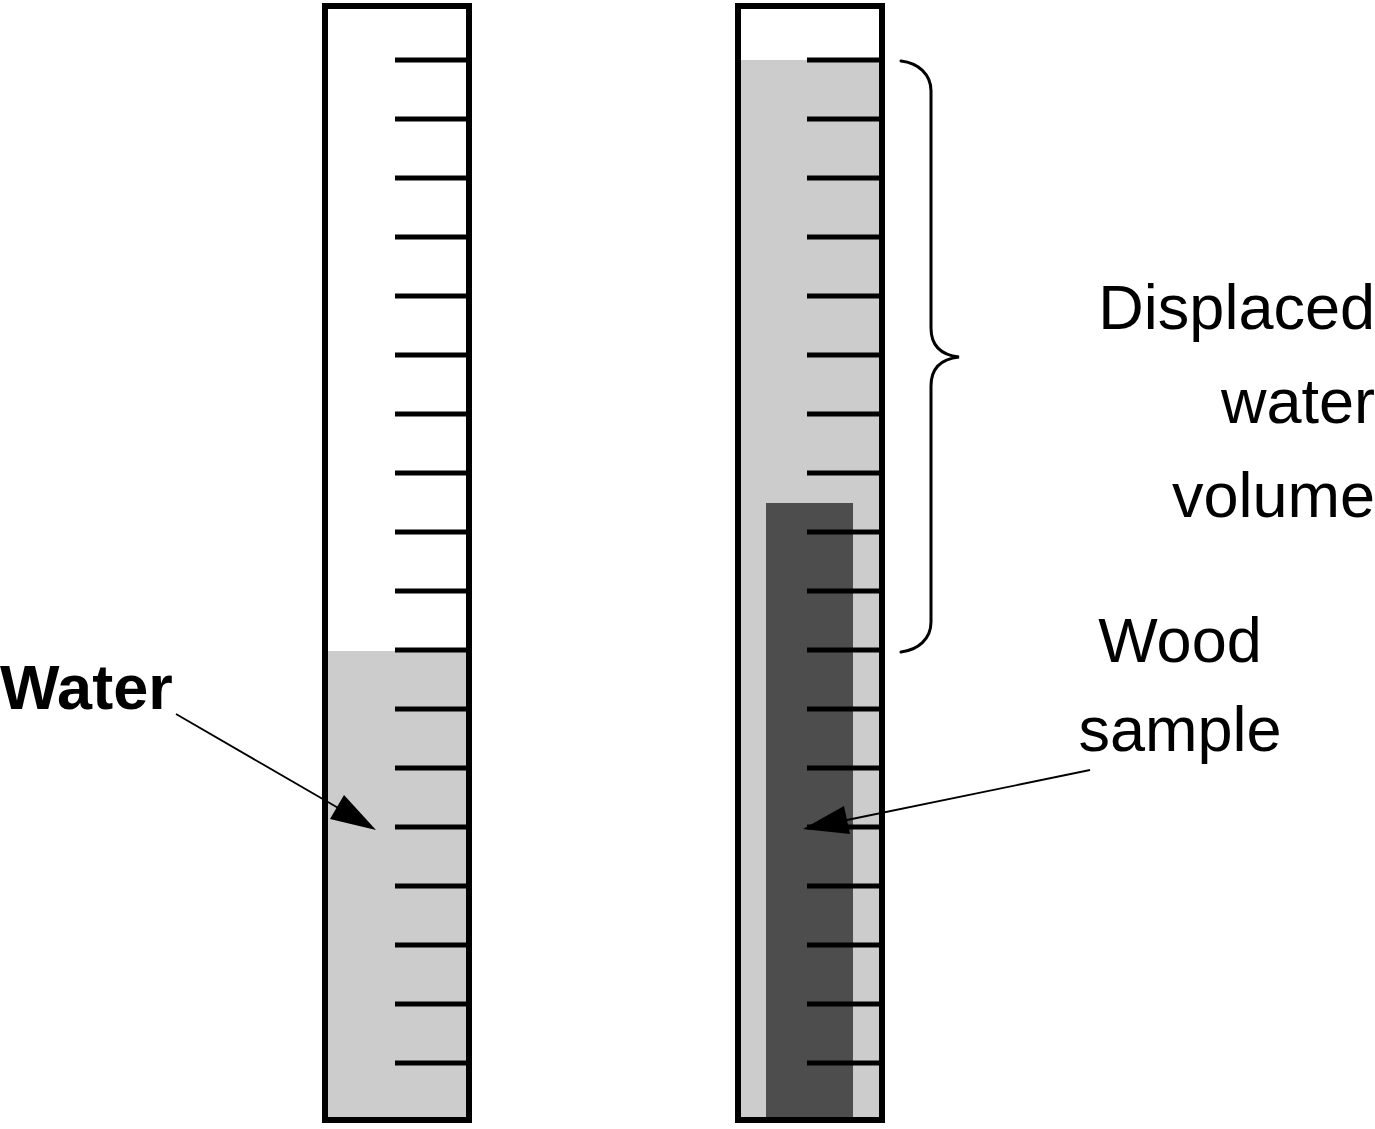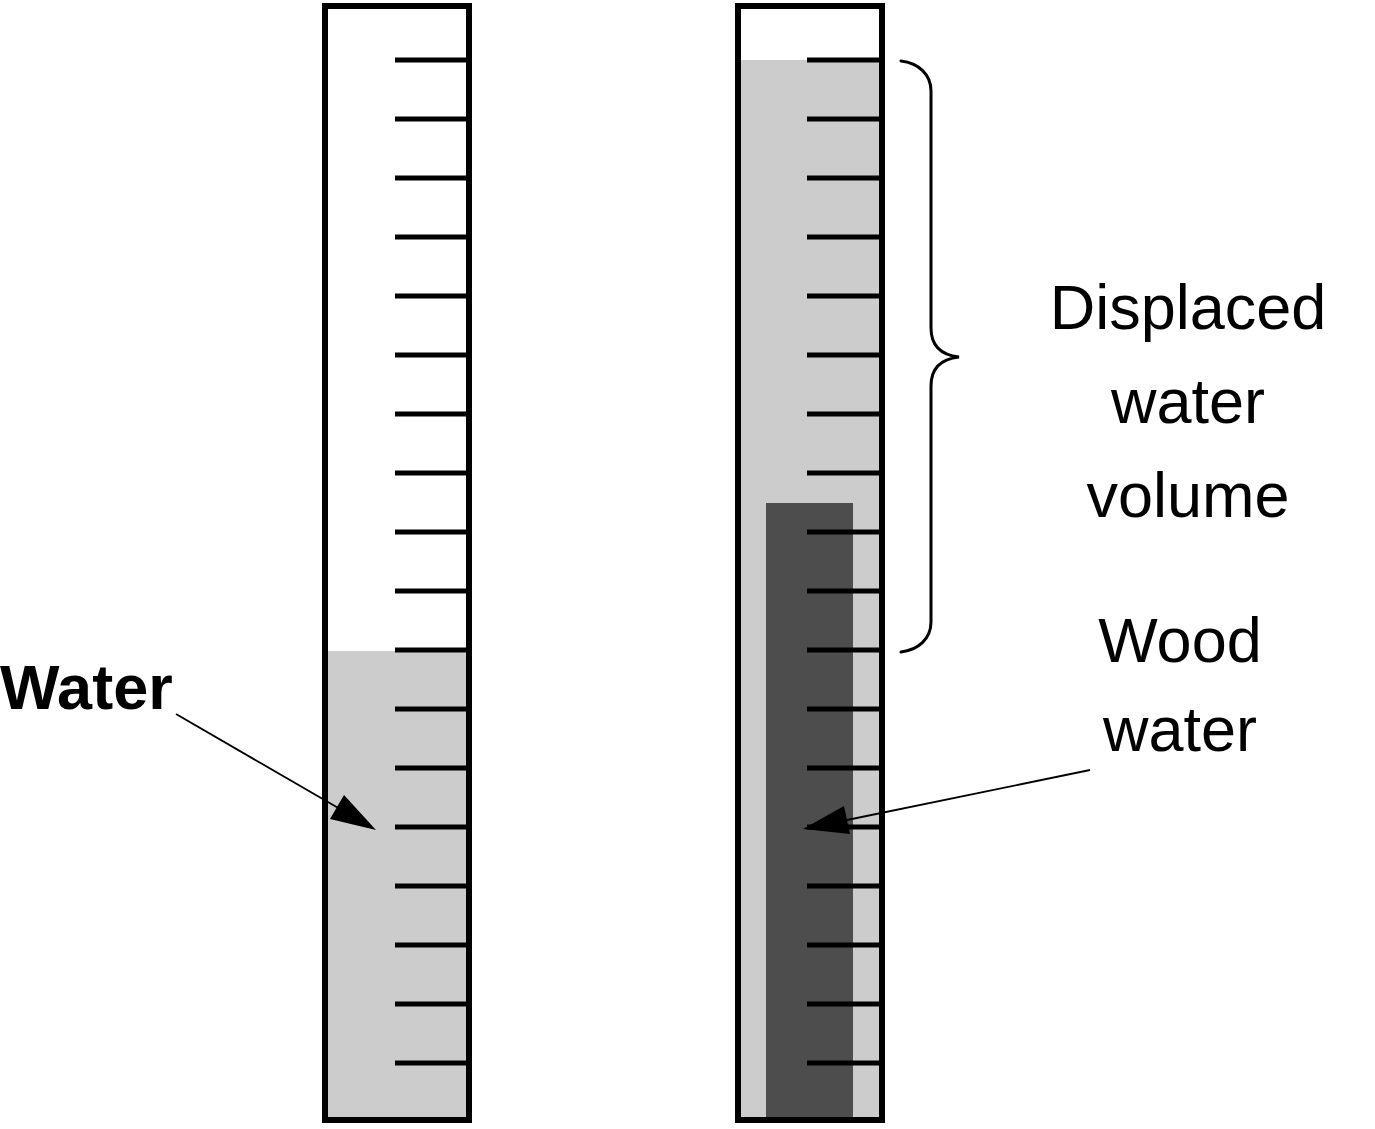--- a/index.html
+++ b/index.html
@@ -31,21 +31,21 @@
   .label.water {
     left: 0px;
     top: 655px;
     line-height: 64px;
     font-weight: bold;
   }
   .label.displaced {
     left: 1001px;
     top: 260px;
     line-height: 94px;
-    text-align: center;
+    text-align: right;
   }
   .label.wood {
     left: 1180px;
     top: 596px;
     line-height: 89px;
     text-align: center;
     transform: translateX(-50%);
   }
   .outline {
     fill: none;
@@ -134,15 +134,15 @@
       <polygon points="803,829 844,806 850,834" fill="#000000"></polygon>
     </g>
   </svg>
 
   <div class="label water">Water</div>
 
   <div class="label displaced">Displaced
 water volume</div>
 
   <div class="label wood">Wood
-water</div>
+sample</div>
 
 </div>
 
 </body></html>

